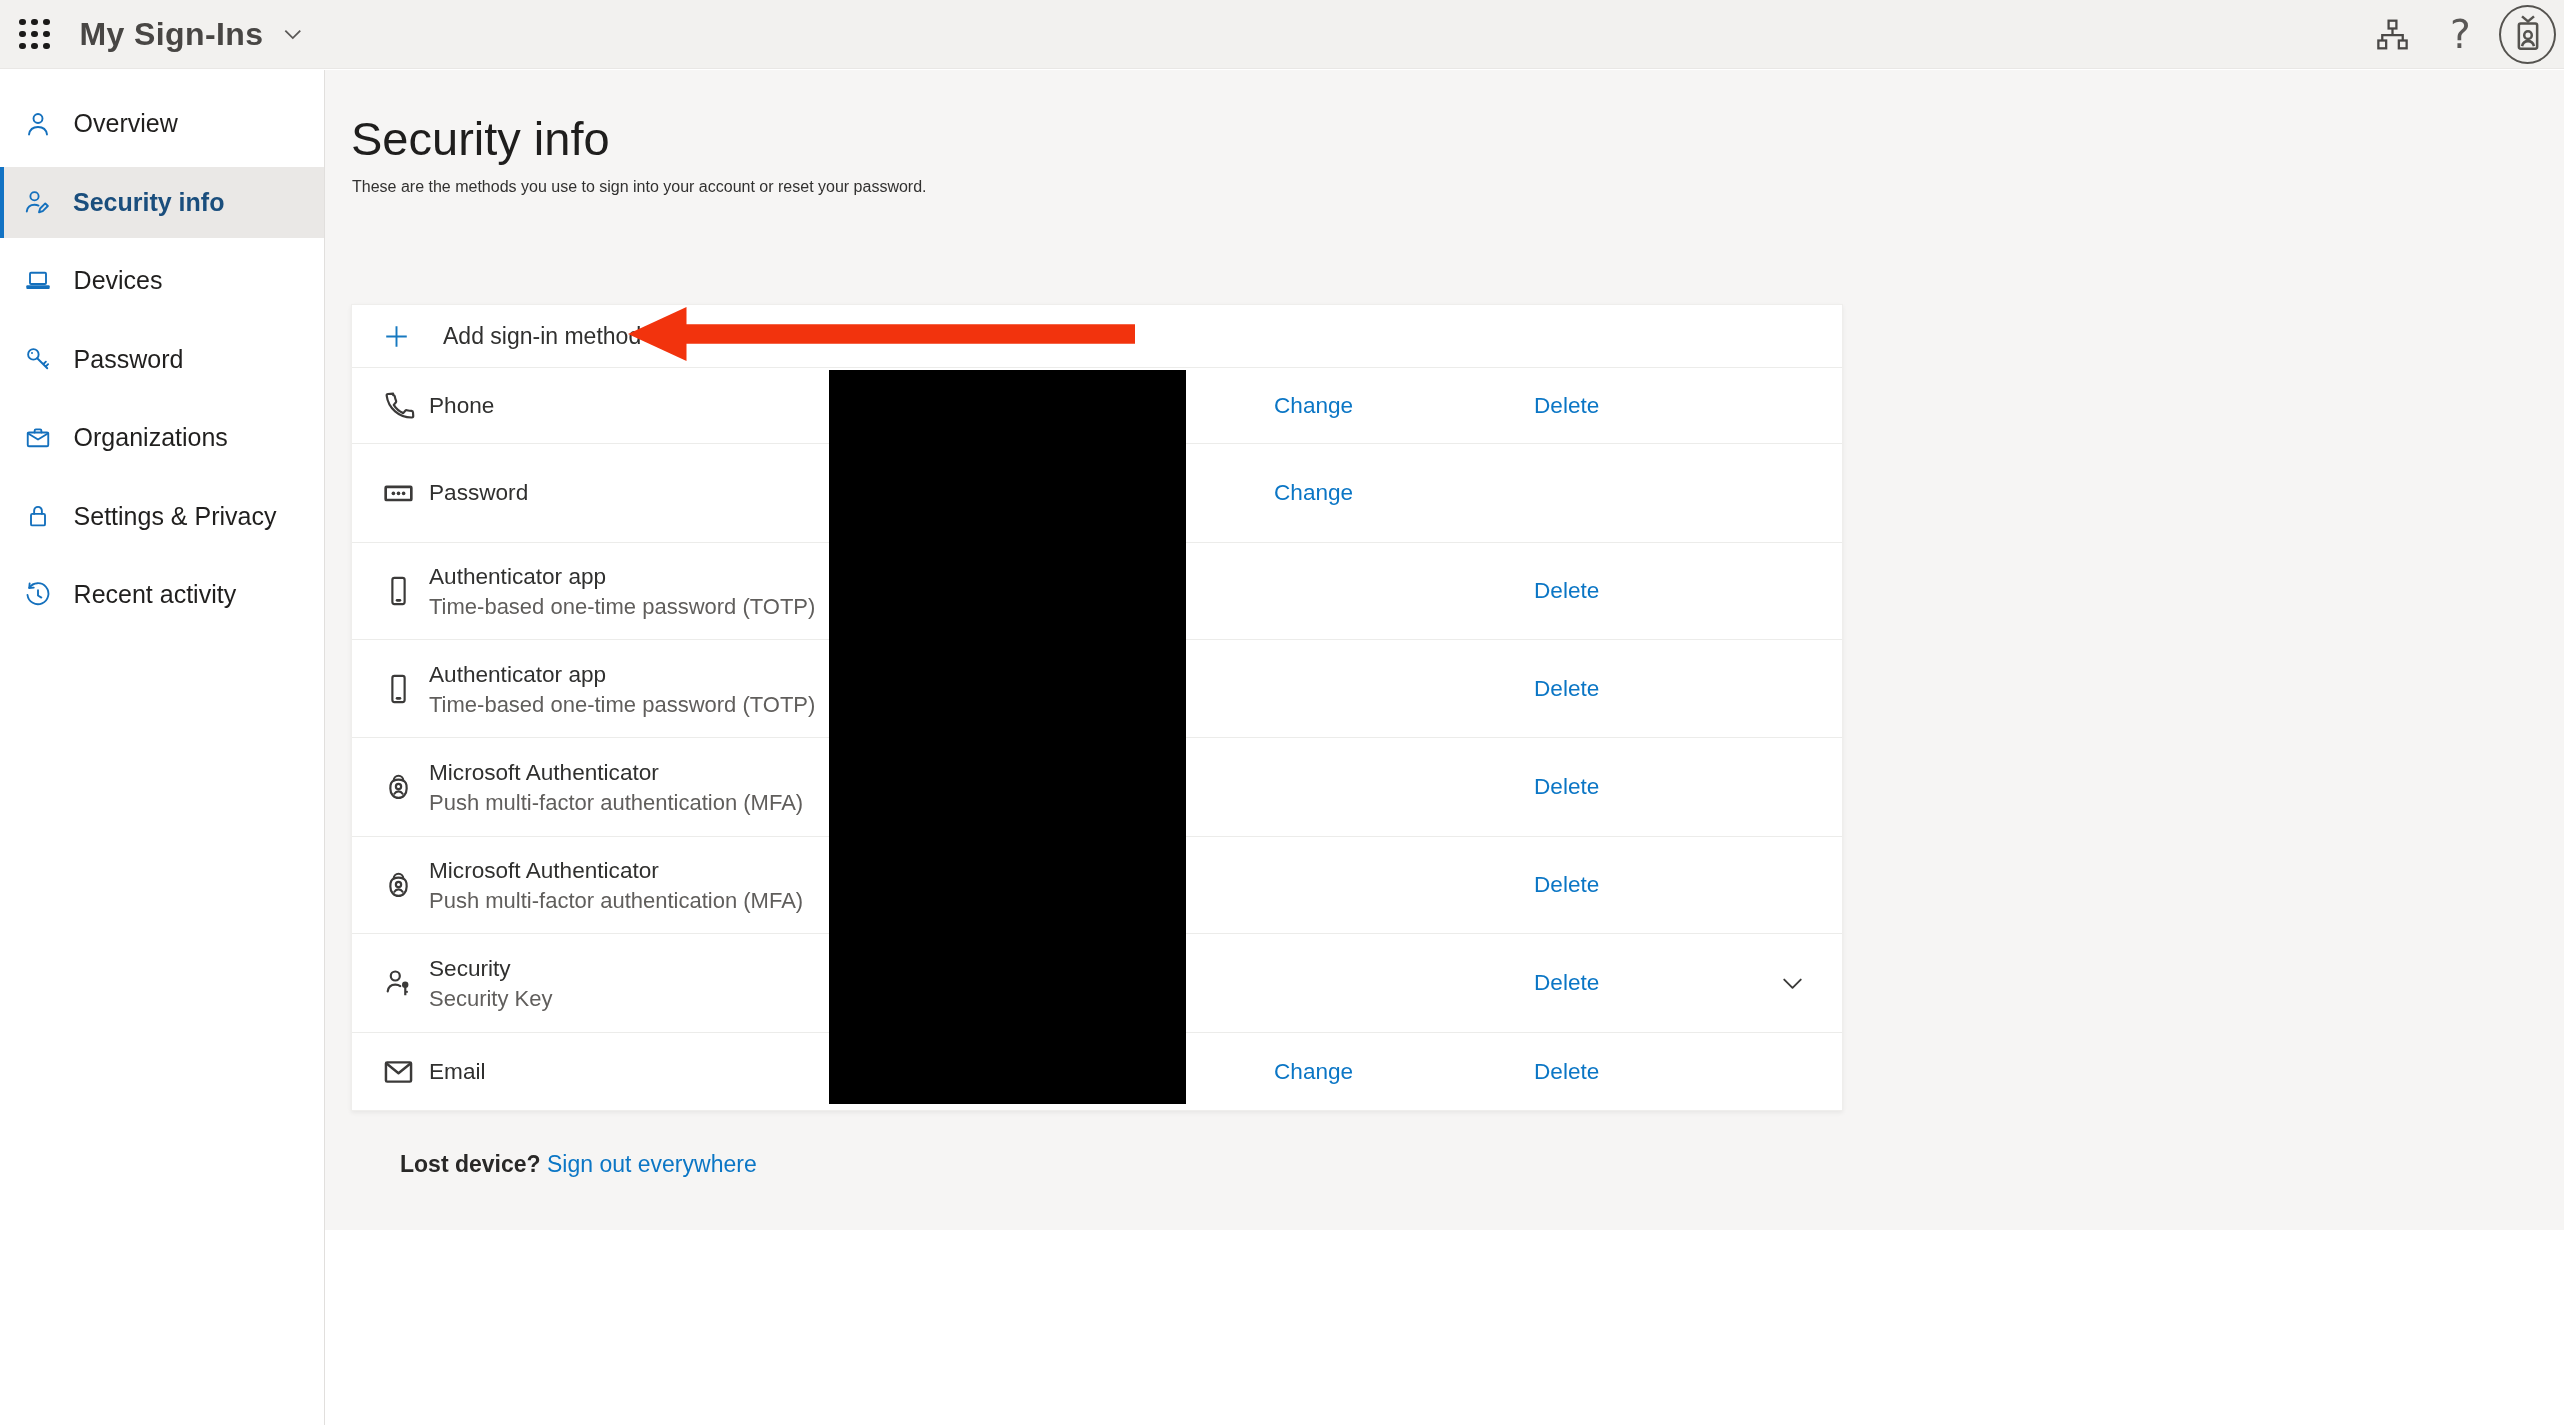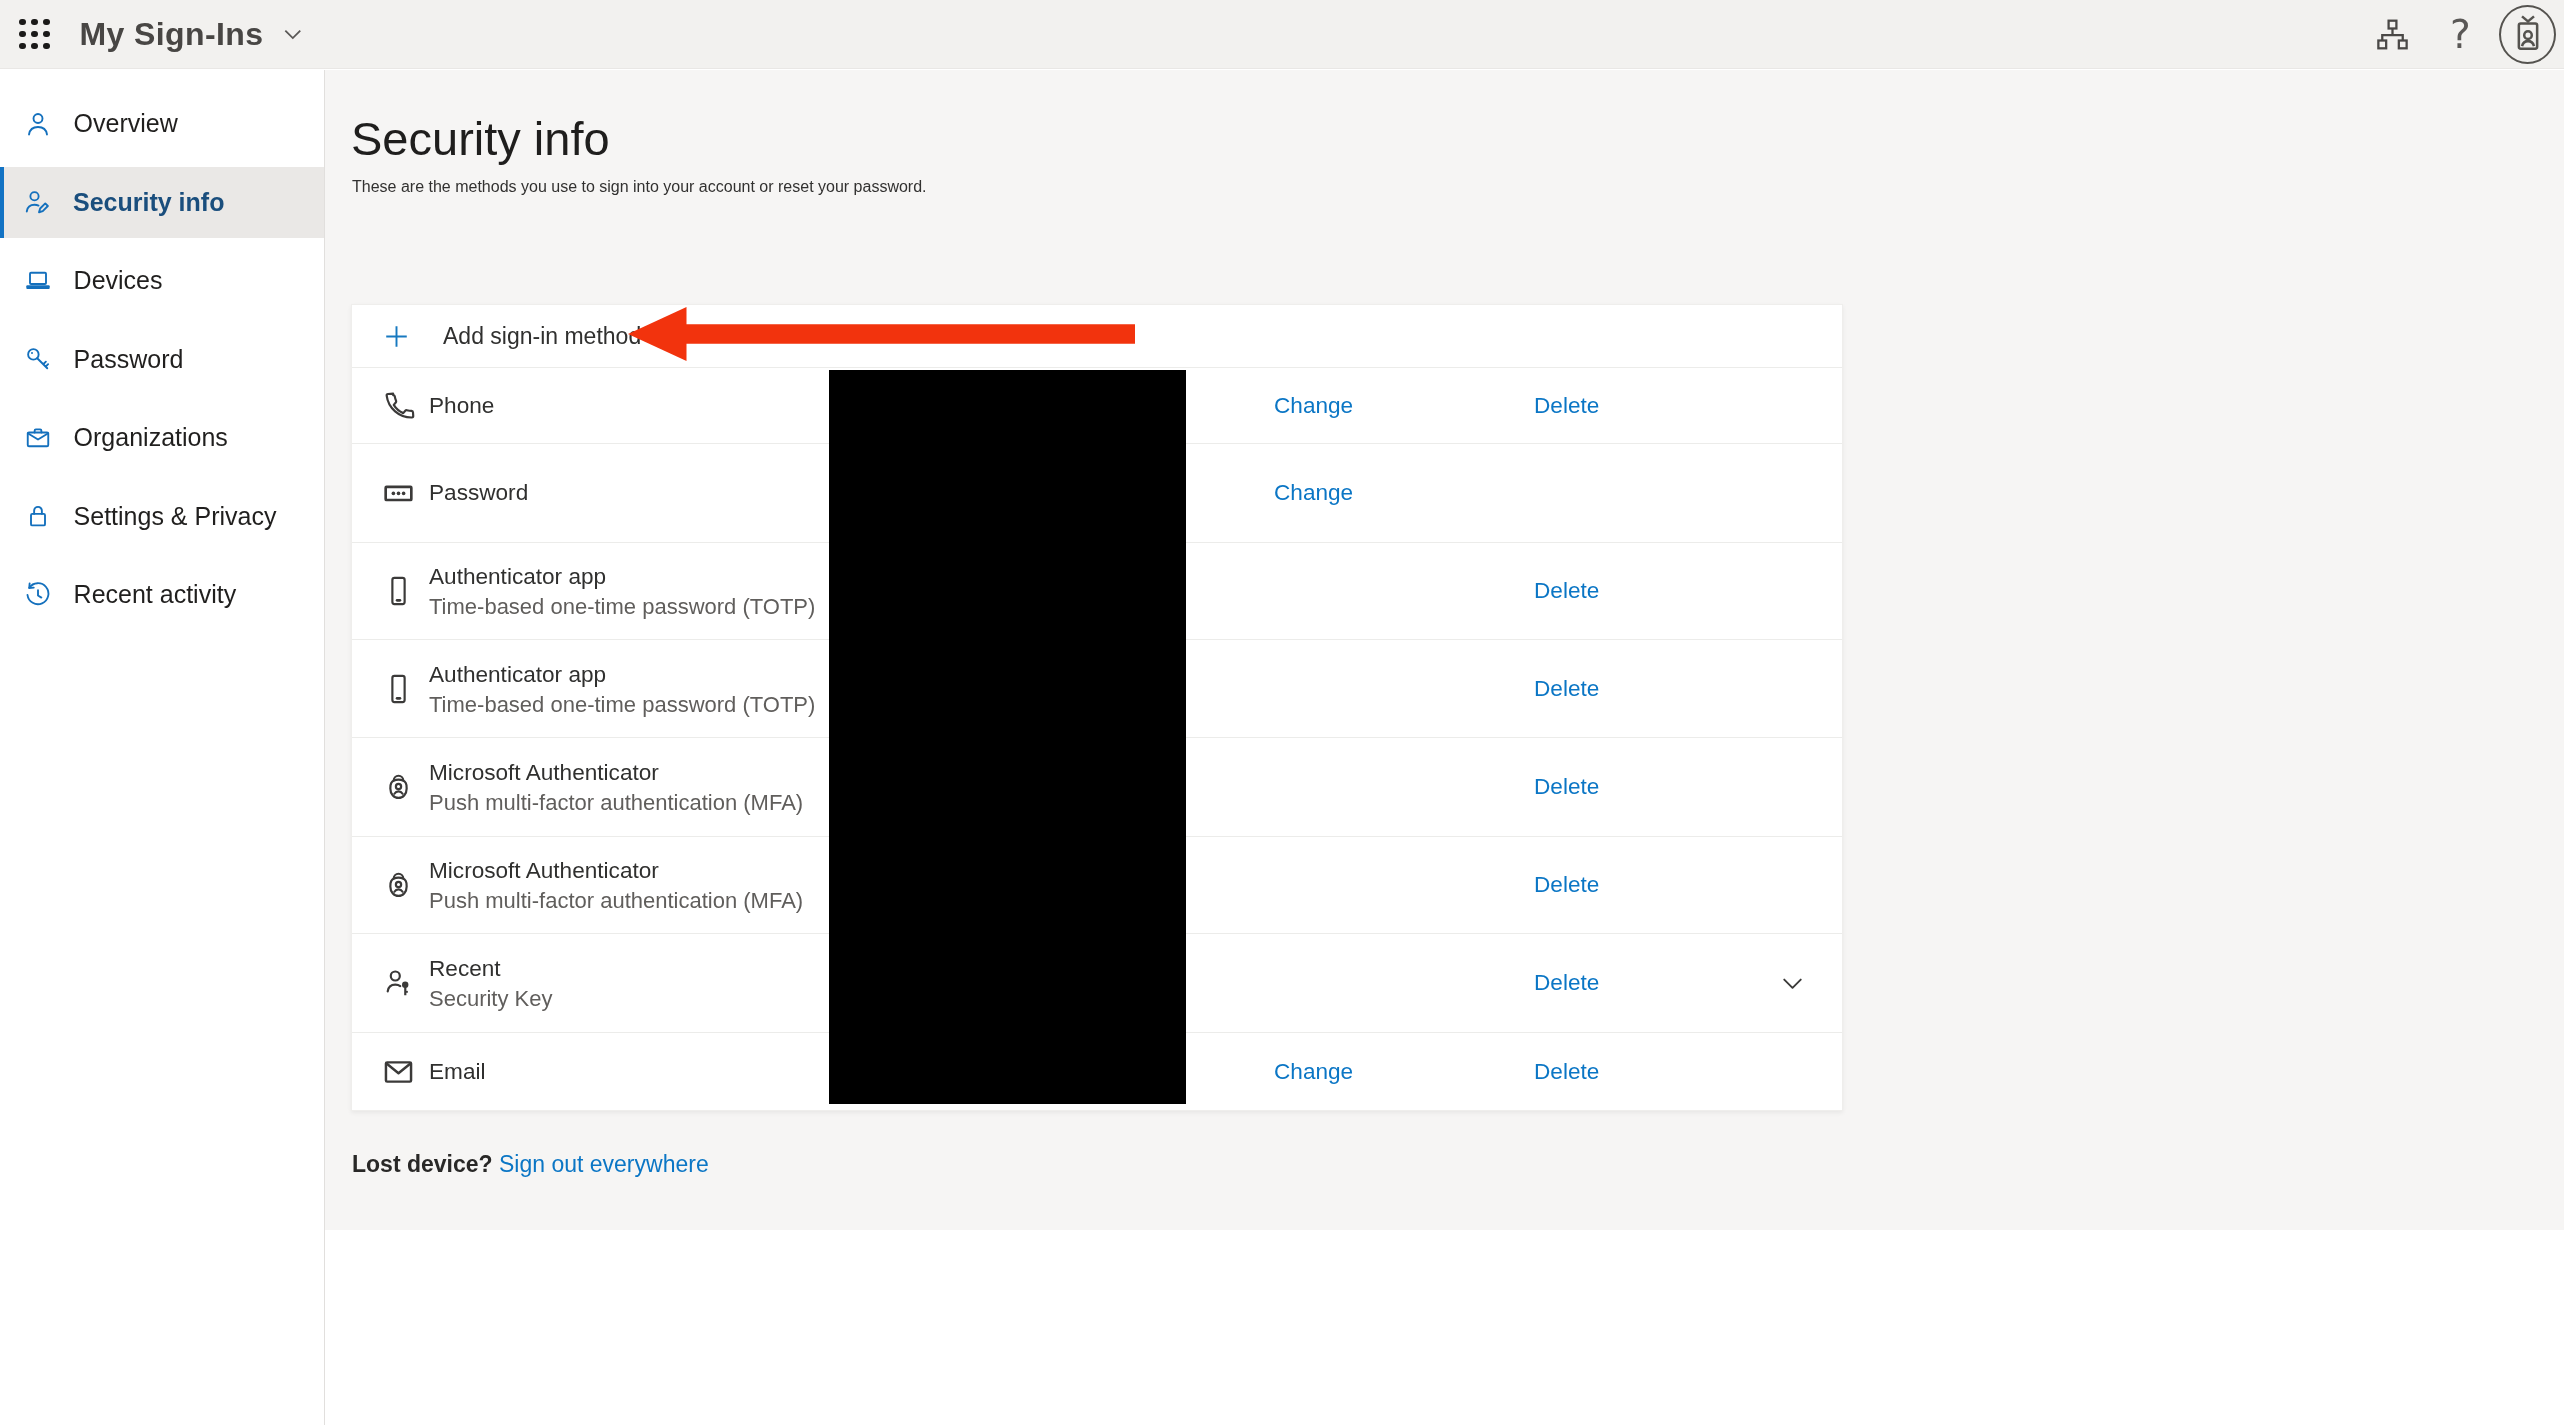--- a/index.html
+++ b/index.html
@@ -55,21 +55,21 @@
   .m-action { position:absolute; top:50%; transform:translateY(-50%); font-size:22.6px; }
   .m-action.change { left:922px; }
   .m-action.delete { left:1182px; }
   .m-chevron { position:absolute; left:1424px; top:50%; transform:translateY(-50%);
     width:33px; height:33px; color:#3b3a39; cursor:pointer; }
 
   .redaction { position:absolute; left:829px; top:370px; width:357px; height:734px; background:#000; z-index:5; }
   .arrow { position:absolute; left:627px; top:307px; z-index:6; }
 
   .lost-line { position:absolute; left:352px; top:1151px; font-size:23px; }
-  .lost-line .bold { font-weight:700; color:#292827; }
+  .lost-line .bold { font-weight:700; color:#292827;margin-left:48px; }
   svg { display:block; }
 </style>
 </head>
 <body>
 
 <div class="page">
 
   <div class="topbar">
     <div class="waffle">
       <div class="waffle-grid">
@@ -286,21 +286,21 @@
           <span class="m-icon">
             <svg width="100%" height="100%" viewBox="0 0 24 24" fill="none" stroke="currentColor" stroke-width="1.5" stroke-linecap="round" stroke-linejoin="round">
               <circle cx="9.8" cy="7.2" r="3.1"></circle>
               <path d="M4.6 17.8c.4-3.2 2.6-4.7 5.2-4.7 1.3 0 2.5.3 3.4 1"></path>
               <circle cx="16.6" cy="13.2" r="2.2" fill="currentColor" stroke="none"></circle>
               <rect x="15.9" y="14.8" width="1.5" height="5.6" fill="currentColor" stroke="none"></rect>
               <rect x="17" y="17.4" width="1.4" height="1.3" fill="currentColor" stroke="none"></rect>
             </svg>
           </span>
           <div class="m-text">
-            <div class="m-title">Recent</div>
+            <div class="m-title">Security</div>
             <div class="m-sub">Security Key</div>
           </div>
           <a class="m-action link delete">Delete</a>
           <span class="m-chevron"><span><svg width="100%" height="100%" viewBox="0 0 24 24" fill="none" stroke="currentColor" stroke-width="1.5" stroke-linecap="round" stroke-linejoin="round">
                 <path d="M6 9.5l6 6 6-6" stroke-width="1.4"></path>
               </svg></span></span>
         </div>
         <div class="method-row" style="height: 78px;">
           <span class="m-icon">
             <svg width="100%" height="100%" viewBox="0 0 24 24" fill="none" stroke="currentColor" stroke-width="1.5" stroke-linecap="round" stroke-linejoin="round">

